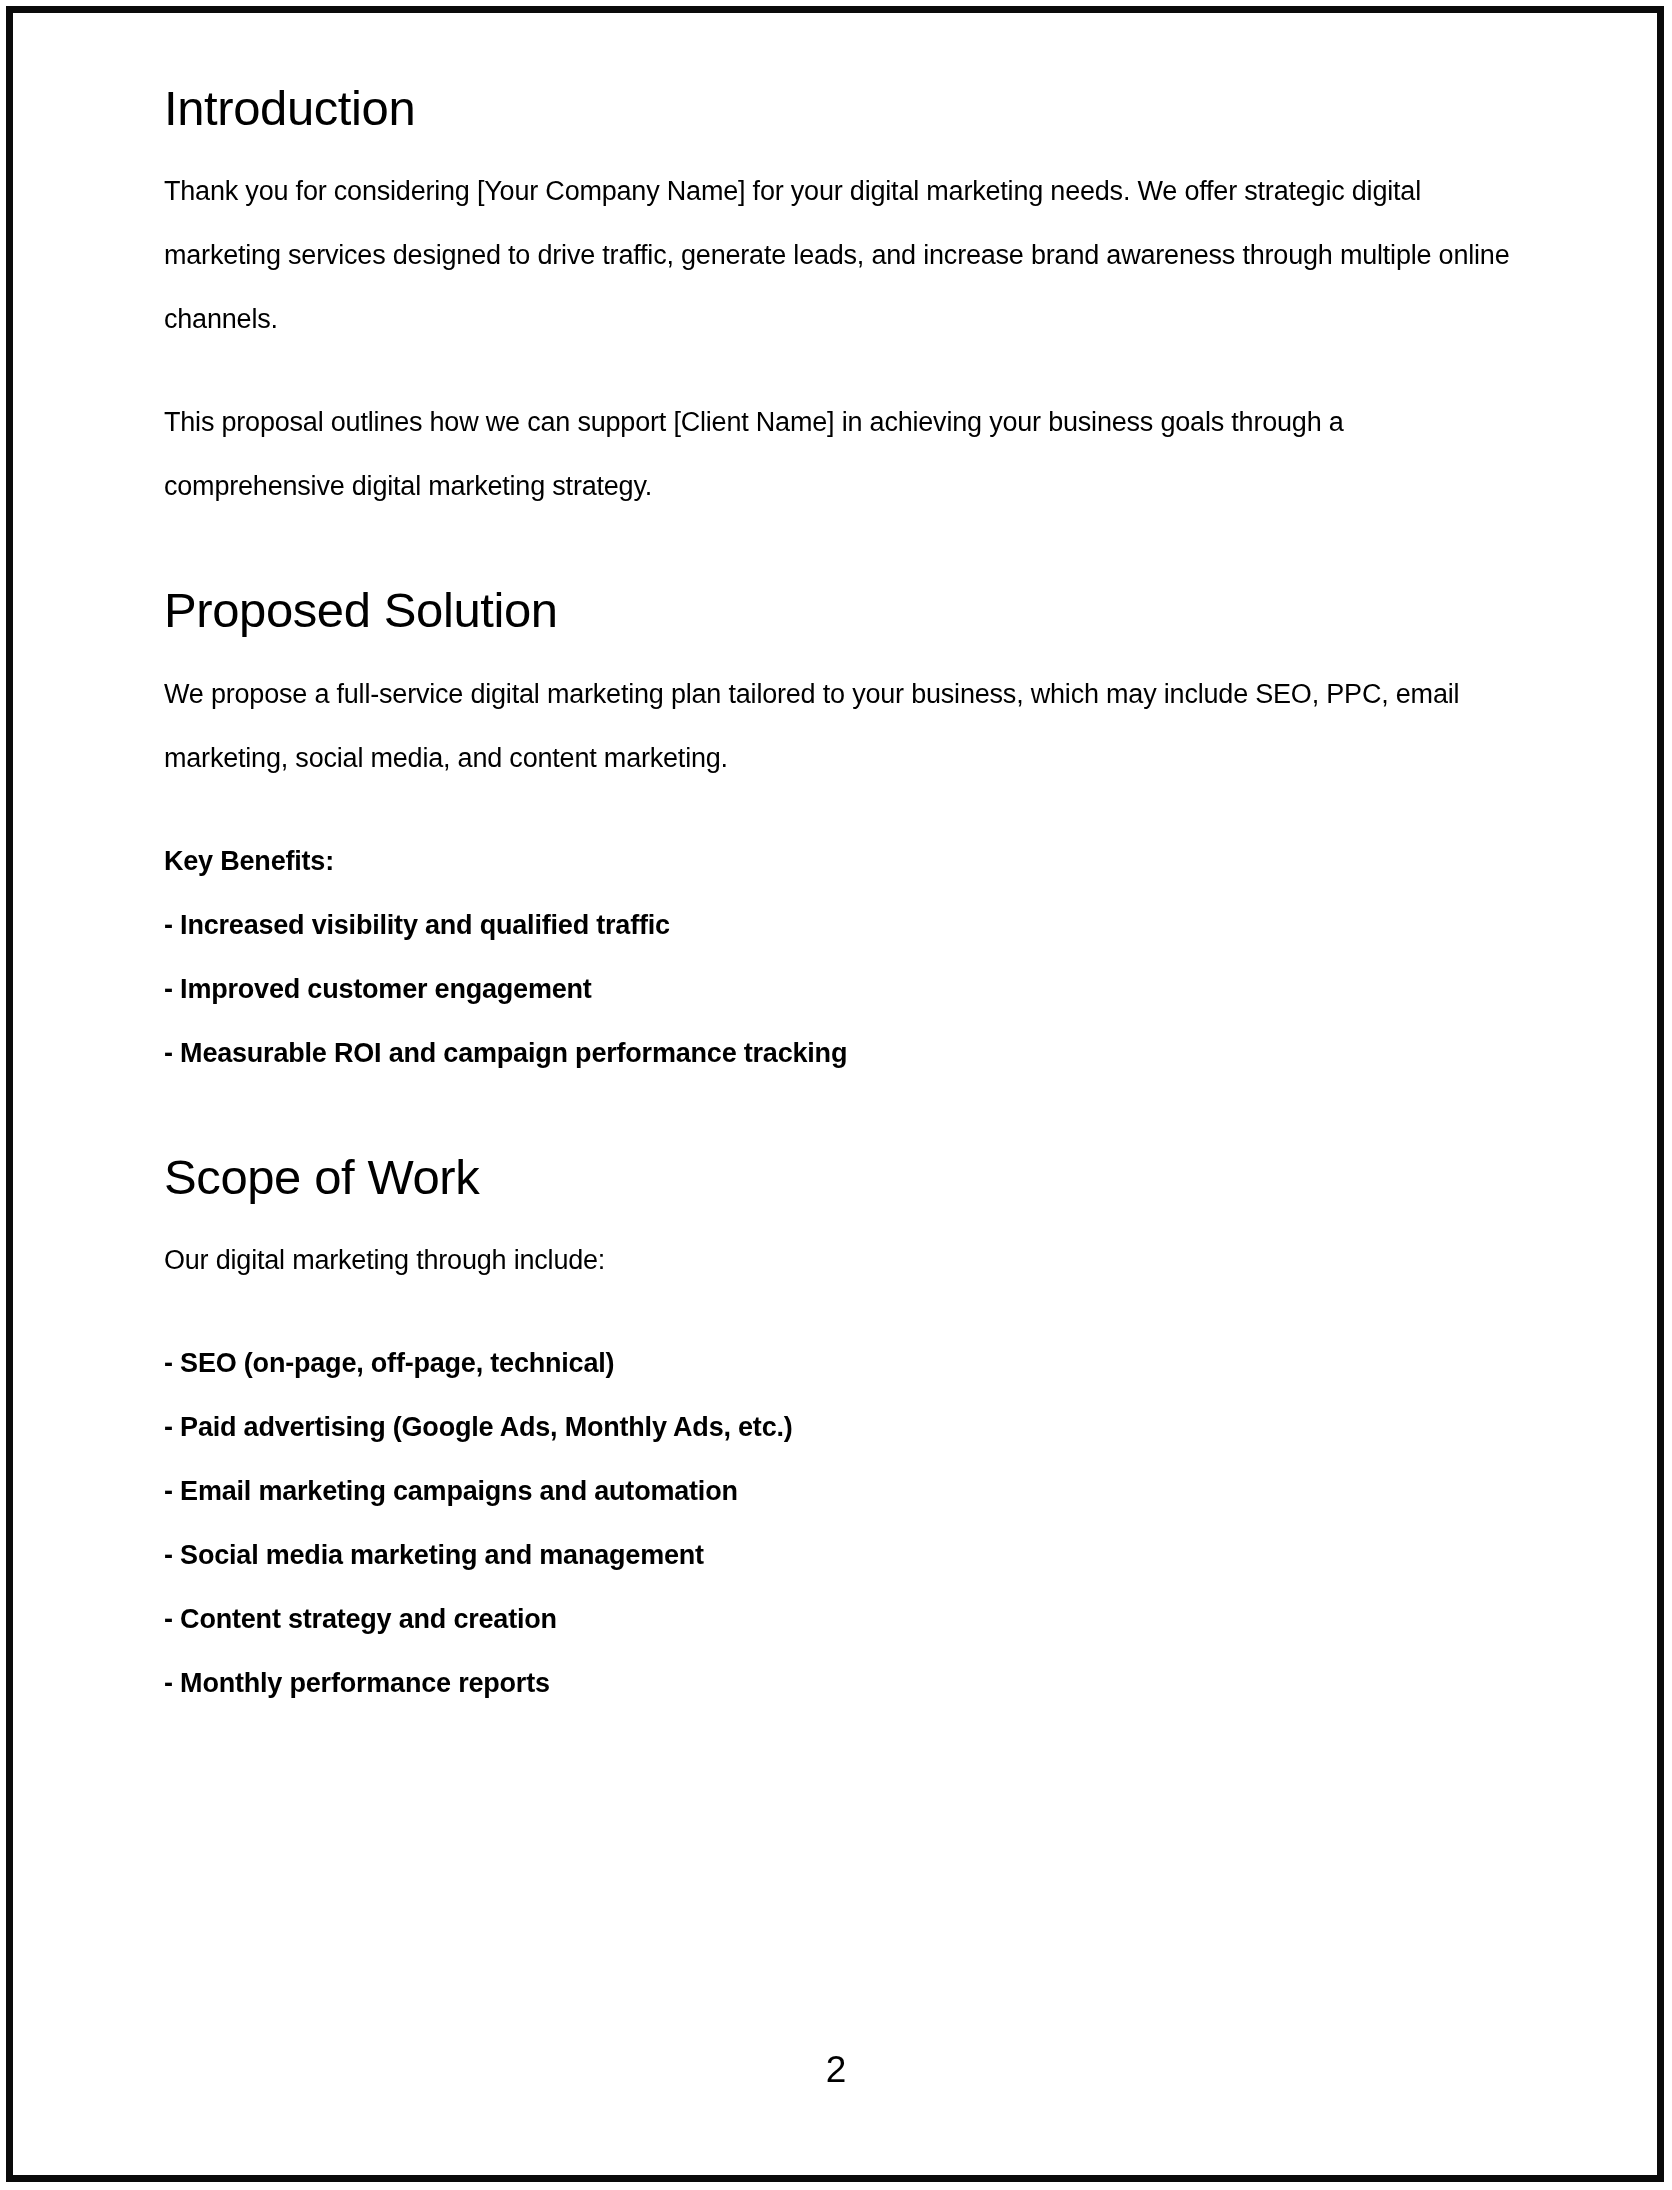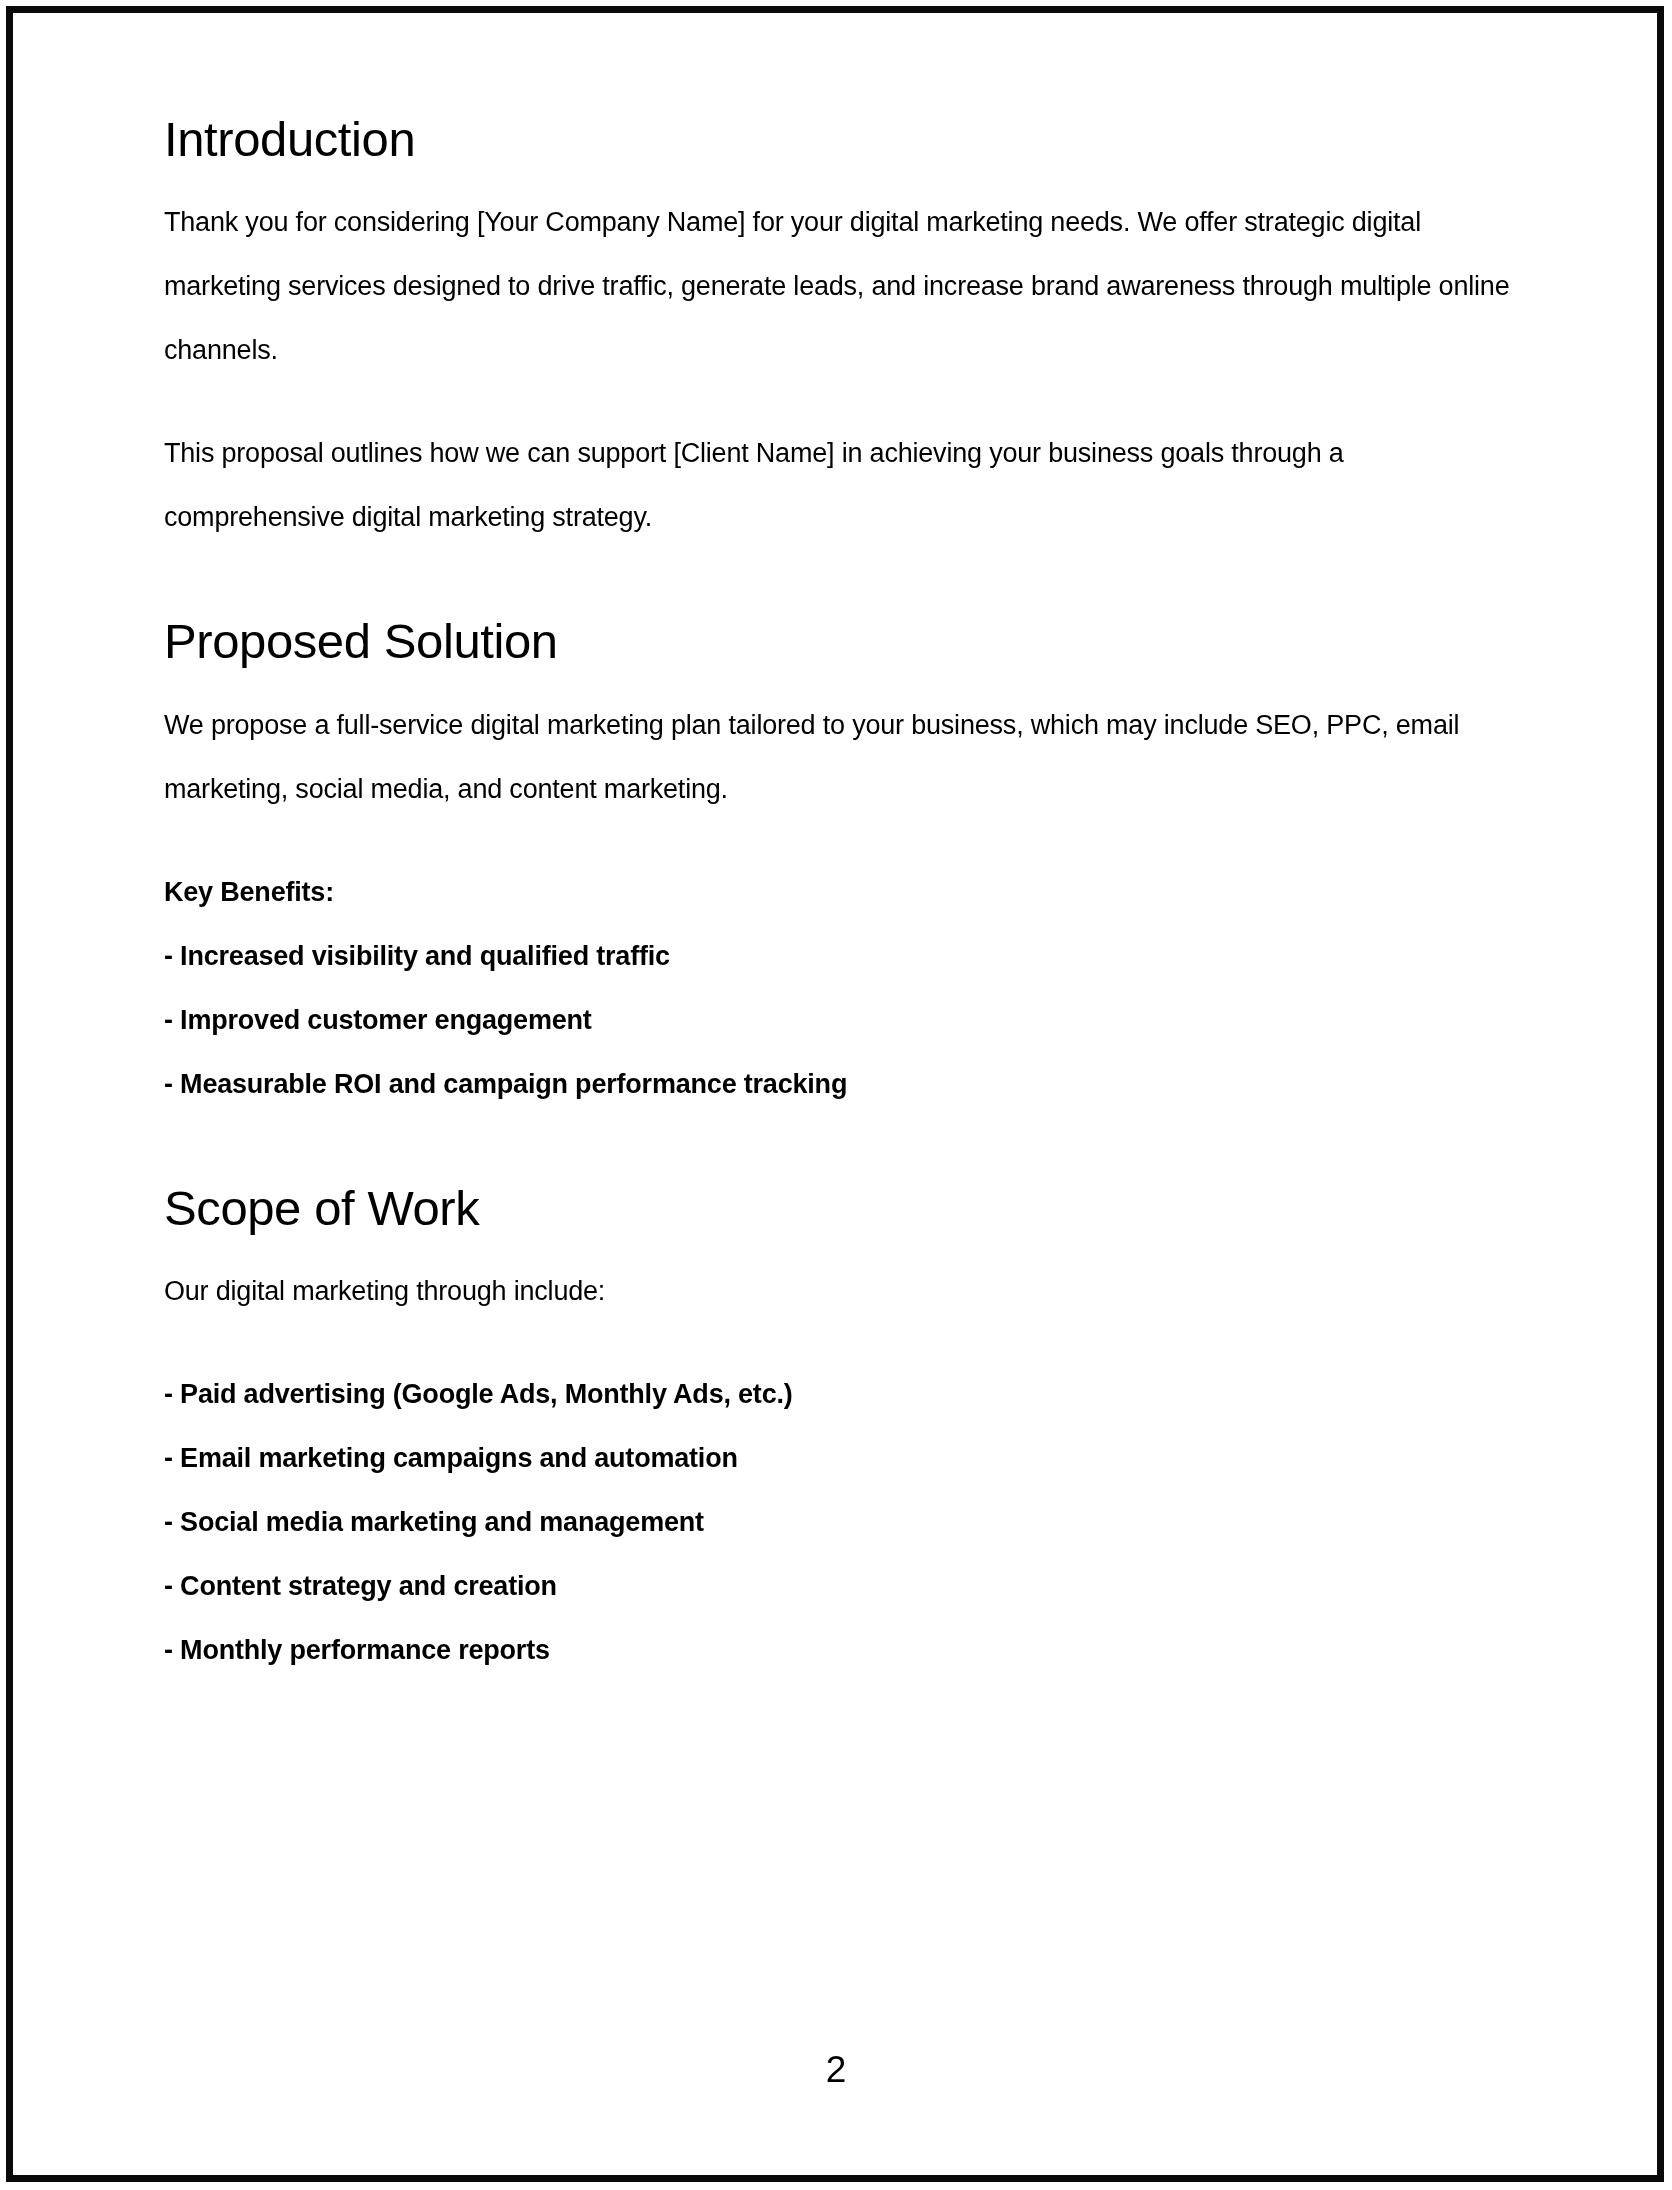--- a/index.html
+++ b/index.html
@@ -33,21 +33,21 @@
   }
   h1 {
     font-size: 49px;
     font-weight: 400;
     line-height: 63px;
     letter-spacing: -0.4px;
     margin: 61px 0 19.3px 0;
     color: #000000;
   }
   h1.first {
-    margin-top: 108px;
+    margin-top: 77px;
   }
   p, .plain-list {
     font-size: 27px;
     line-height: 64px;
     letter-spacing: -0.2px;
     margin: 0 0 39px 0;
     color: #000000;
   }
   .plain-list {
     list-style: none;
@@ -94,20 +94,21 @@
         <li>- Increased visibility and qualified traffic</li>
         <li>- Improved customer engagement</li>
         <li>- Measurable ROI and campaign performance tracking</li>
       </ul>
     </section>
 
     <section>
       <h1>Scope of Work</h1>
       <p>Our digital marketing through include:</p>
       <ul class="plain-list">
+        <li>- SEO (on-page, off-page, technical)</li>
         <li>- Paid advertising (Google Ads, Monthly Ads, etc.)</li>
         <li>- Email marketing campaigns and automation</li>
         <li>- Social media marketing and management</li>
         <li>- Content strategy and creation</li>
         <li>- Monthly performance reports</li>
       </ul>
     </section>
 
   </div>
 

